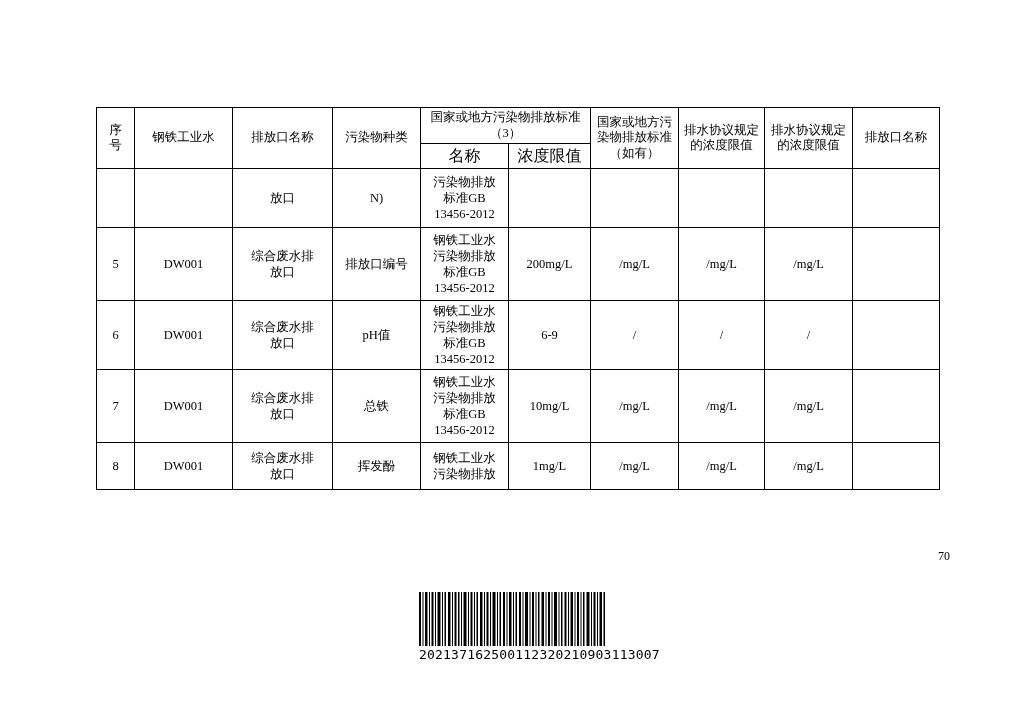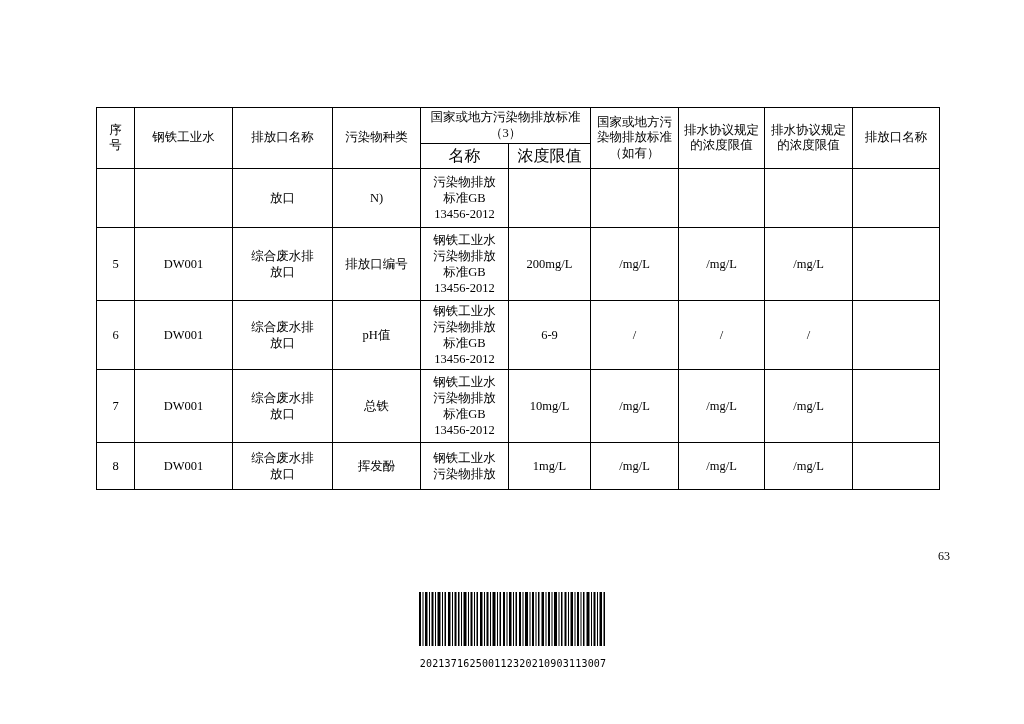--- a/index.html
+++ b/index.html
@@ -83,23 +83,23 @@
     width: 188px;
     text-align: center;
   }
   .barcode {
     height: 54px;
     width: 186px;
     display: block;
   }
   .barcode-text {
     font-family: "DejaVu Sans Mono", monospace;
-    font-size: 10px;
+    font-size: 13px;
     letter-spacing: 0.2px;
-    margin-top: 12px;
+    margin-top: 1px;
   }
   .hdr-sub td { font-size: 16px; }
 </style>
 </head>
 <body>
 
 <div class="page">
 
   <table class="doc-table">
     <colgroup>
@@ -209,21 +209,21 @@
 污染物排放</td>
         <td class="mono">1mg/L</td>
         <td class="mono">/mg/L</td>
         <td class="mono">/mg/L</td>
         <td class="mono">/mg/L</td>
         <td class="mono"></td>
       </tr>
     </tbody>
   </table>
 
-  <div class="page-number">63</div>
+  <div class="page-number">70</div>
 
   <div class="barcode-wrap">
     <svg class="barcode" viewBox="0 0 186 54" preserveAspectRatio="none">
       <g fill="#000">
         <rect x="0" y="0" width="2" height="54"></rect>
         <rect x="3.5" y="0" width="1" height="54"></rect>
         <rect x="6" y="0" width="2.5" height="54"></rect>
         <rect x="10" y="0" width="1" height="54"></rect>
         <rect x="12.5" y="0" width="2" height="54"></rect>
         <rect x="16" y="0" width="1" height="54"></rect>

